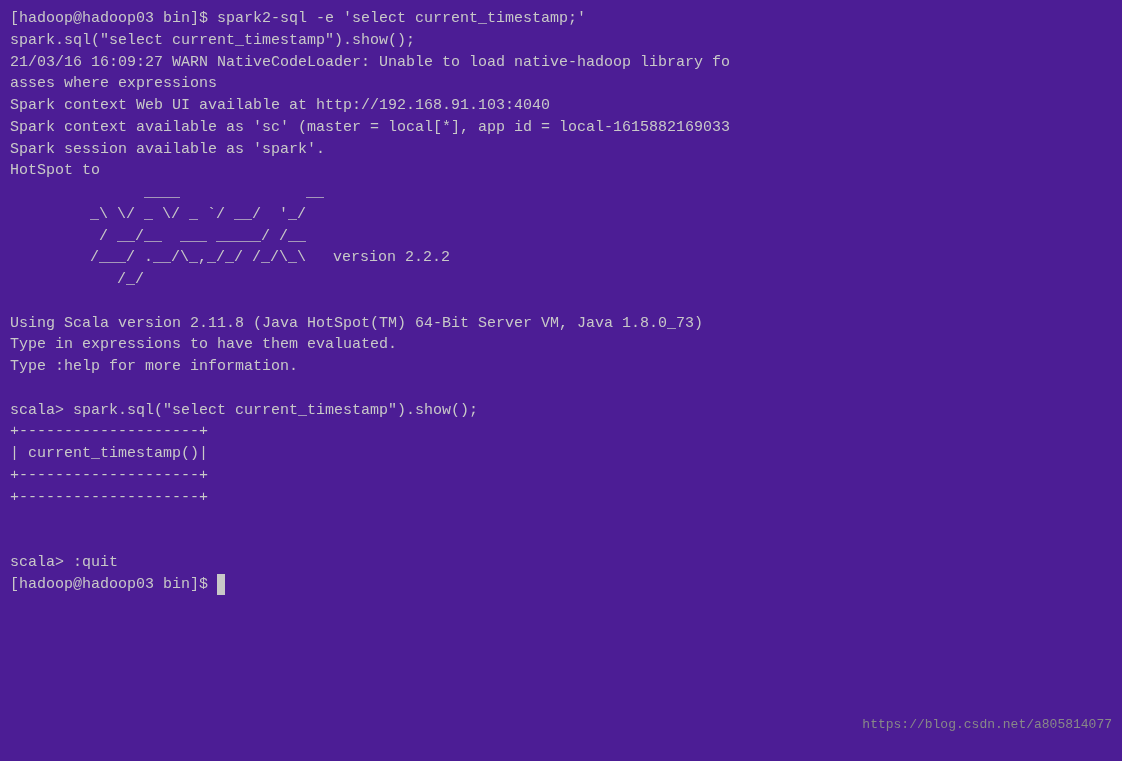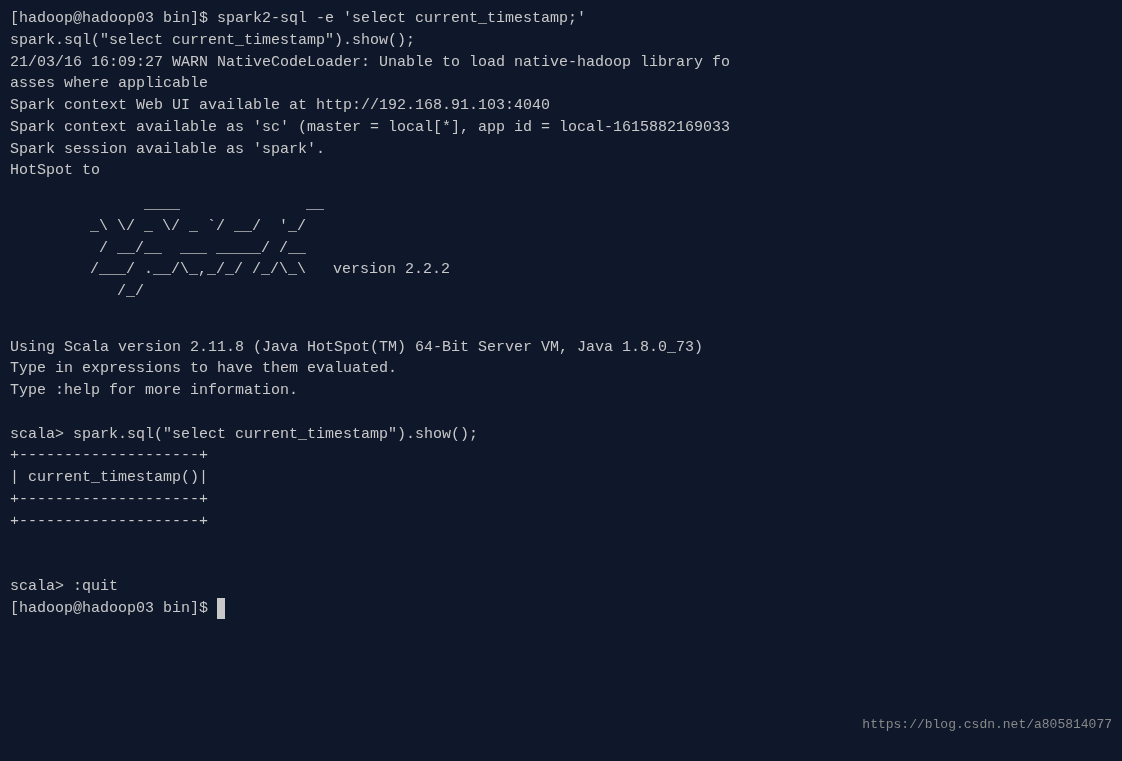--- a/index.html
+++ b/index.html
@@ -12,21 +12,21 @@
       background-color: #000000;
       width: 1122px;
       height: 761px;
       overflow: hidden;
       font-family: 'Courier New', Courier, monospace;
       font-size: 15px;
       color: #c8c8c8;
     }
 
     .terminal {
-      background-color: #0f172a;
+      background-color: #4c1d95;
       width: 1122px;
       height: 761px;
       padding: 8px 10px;
       position: relative;
       line-height: 1.45;
     }
 
     .terminal-line {
       white-space: pre;
       display: block;
@@ -60,27 +60,27 @@
       display: block;
     }
   </style>
 </head>
 <body>
 
 <div class="terminal">
   <span class="terminal-line">[hadoop@hadoop03 bin]$ spark2-sql -e 'select current_timestamp;'</span>
   <span class="terminal-line">spark.sql("select current_timestamp").show();</span>
   <span class="terminal-line">21/03/16 16:09:27 WARN NativeCodeLoader: Unable to load native-hadoop library fo</span>
-  <span class="terminal-line">asses where applicable</span>
+  <span class="terminal-line">asses where expressions</span>
   <span class="terminal-line">Spark context Web UI available at http://192.168.91.103:4040</span>
   <span class="terminal-line">Spark context available as 'sc' (master = local[*], app id = local-1615882169033</span>
   <span class="terminal-line">Spark session available as 'spark'.</span>
   <span class="terminal-line">HotSpot to</span>
 
-  <div style="margin: 12px 0; margin-left: 40px;">
+  <div style="margin: 0 0; margin-left: 40px;">
     <span class="spark-ascii">      ____              __</span>
     <span class="spark-ascii">_\ \/ _ \/ _ `/ __/  '_/</span>
     <span class="spark-ascii"> / __/__  ___ _____/ /__</span>
     <span class="spark-ascii">/___/ .__/\_,_/_/ /_/\_\   version 2.2.2</span>
     <span class="spark-ascii">   /_/</span>
   </div>
 
   <span class="empty-line"></span>
   <span class="terminal-line">Using Scala version 2.11.8 (Java HotSpot(TM) 64-Bit Server VM, Java 1.8.0_73)</span>
   <span class="terminal-line">Type in expressions to have them evaluated.</span>

